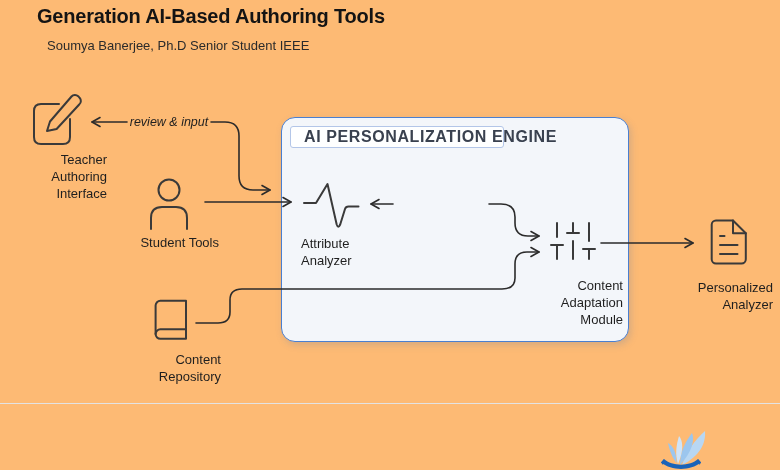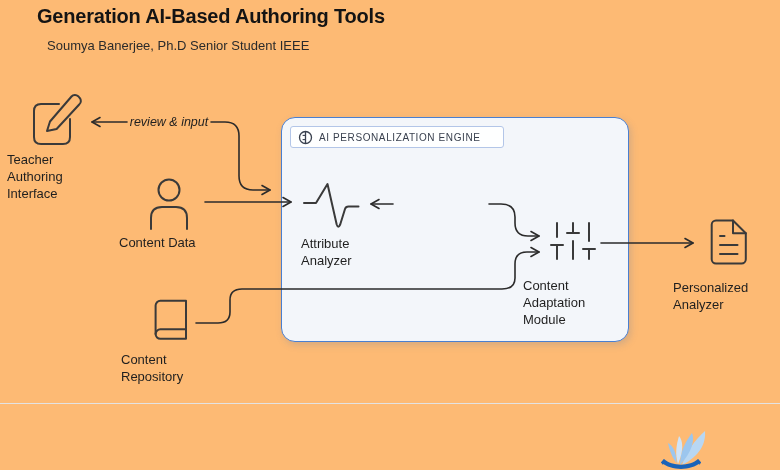--- a/index.html
+++ b/index.html
@@ -8,37 +8,37 @@
     font-family:"Liberation Sans","DejaVu Sans",sans-serif;
   }
   .abs{position:absolute;}
   .title{
     left:37px;top:5px;font-size:20px;font-weight:700;color:#141414;letter-spacing:-0.2px;
   }
   .author{
     left:47px;top:38px;font-size:13px;color:#2b2b2b;
   }
   .node-label{
-    font-size:13px;color:#1f1f1f;text-align:left;line-height:1.32;white-space:pre-line;
+    font-size:13px;color:#1f1f1f;text-align:right;line-height:1.32;white-space:pre-line;
   }
   .edge-label{
     font-size:12.5px;color:#1f1f1f;text-align:center;line-height:1.22;white-space:pre-line;font-style:italic;
   }
   .engine-box{
     left:281px;top:117px;width:348px;height:225px;box-sizing:border-box;
     border:1.6px solid #4a7fd0;border-radius:14px;background:#f3f6fa;
     box-shadow:2px 3px 7px rgba(110,130,160,0.28);
   }
   .engine-label-box{
     left:290px;top:126px;width:214px;height:22px;box-sizing:border-box;
     border:1px solid #b3c6e8;border-radius:3px;background:rgba(255,255,255,0.92);
     display:flex;align-items:center;gap:6px;padding-left:7px;
   }
   .engine-label-text{
-    font-size:10px;font-weight:400;letter-spacing:0.6px;color:#39414f;white-space:nowrap;
+    font-size:16px;font-weight:700;letter-spacing:0.6px;color:#39414f;white-space:nowrap;
   }
   .separator{
     left:0;top:403px;width:780px;height:1px;background:#e3e3e3;
   }
   svg{display:block;}
   .overlay{left:0;top:0;pointer-events:none;}
 </style>
 </head>
 <body>
 
@@ -127,21 +127,21 @@
       <line x1="4.6" y1="9.6" x2="7.5" y2="9.6" stroke="#39414f" stroke-width="1.1"></line>
     </svg>
     <span class="engine-label-text">AI PERSONALIZATION ENGINE</span>
   </div>
 
   <div class="abs edge-label" style="left:124px;top:115px;width:90px;">review &amp; input</div>
 
   <div class="abs node-label" style="left:7px;top:151px;width:100px;">Teacher
 Authoring
 Interface</div>
-  <div class="abs node-label" style="left:119px;top:234px;width:100px;">Content Data</div>
+  <div class="abs node-label" style="left:119px;top:234px;width:100px;">Student Tools</div>
   <div class="abs node-label" style="left:121px;top:351px;width:100px;">Content
 Repository</div>
   <div class="abs node-label" style="left:301px;top:235px;width:80px;text-align:left;">Attribute
 Analyzer</div>
   <div class="abs node-label" style="left:523px;top:277px;width:100px;">Content
 Adaptation
 Module</div>
   <div class="abs node-label" style="left:673px;top:279px;width:100px;">Personalized
 Analyzer</div>
 

